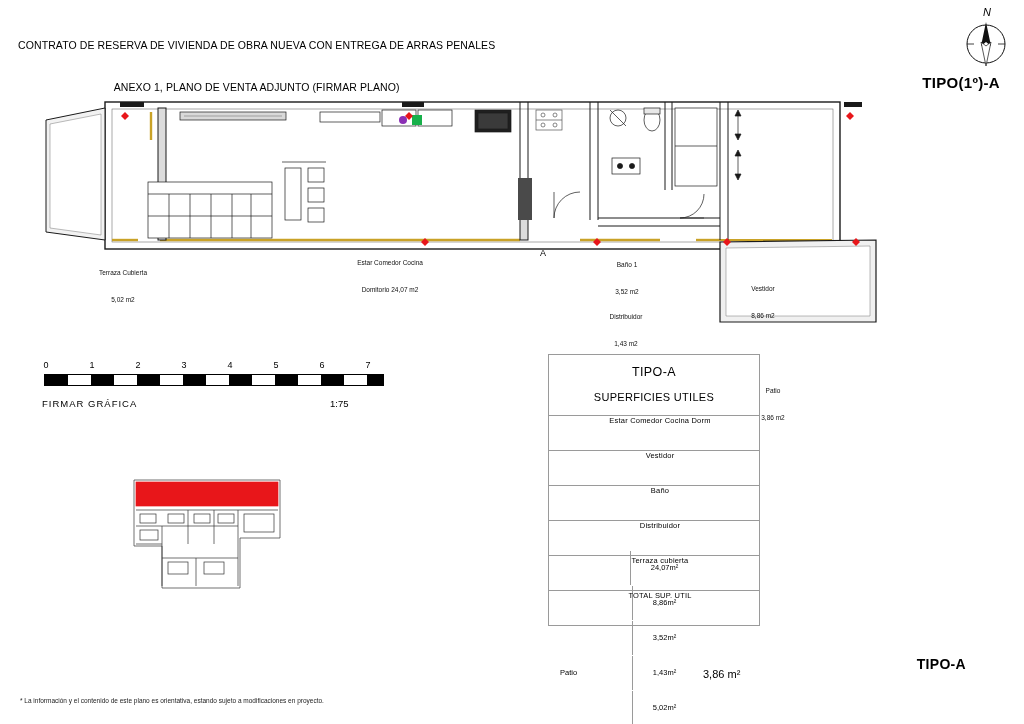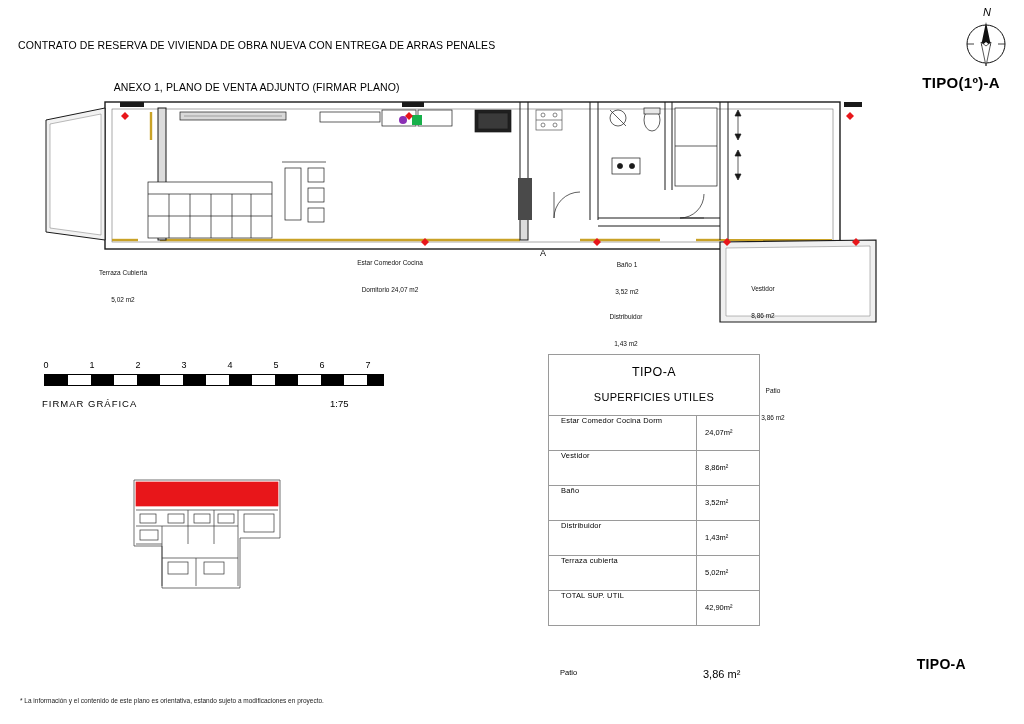--- a/index.html
+++ b/index.html
@@ -159,34 +159,35 @@
     margin-bottom: 12px;
   }
   #surfaces .thead .t2 {
     font-size: 11px;
     letter-spacing: 0.3px;
   }
   #surfaces .row {
     display: flex;
     border-bottom: 1px solid #9a9a9a;
     height: 34px;
-    align-items: flex-start;
+    align-items: center;
+    flex-direction: column;
   }
   #surfaces .row:last-child {
     border-bottom: none;
   }
   #surfaces .row .c-name {
     flex: 0 0 135px;
     padding-left: 12px;
     font-size: 7.5px;
     letter-spacing: 0.2px;
   }
   #surfaces .row .c-val {
     flex: 1;
-    padding-left: 8px;
+    padding-left: 20px;
     font-size: 7.5px;
     border-left: 1px solid #9a9a9a;
     height: 34px;
     line-height: 34px;
     box-sizing: border-box;
   }
   #surfaces .row.no-border {
     border-bottom: none;
   }
 

